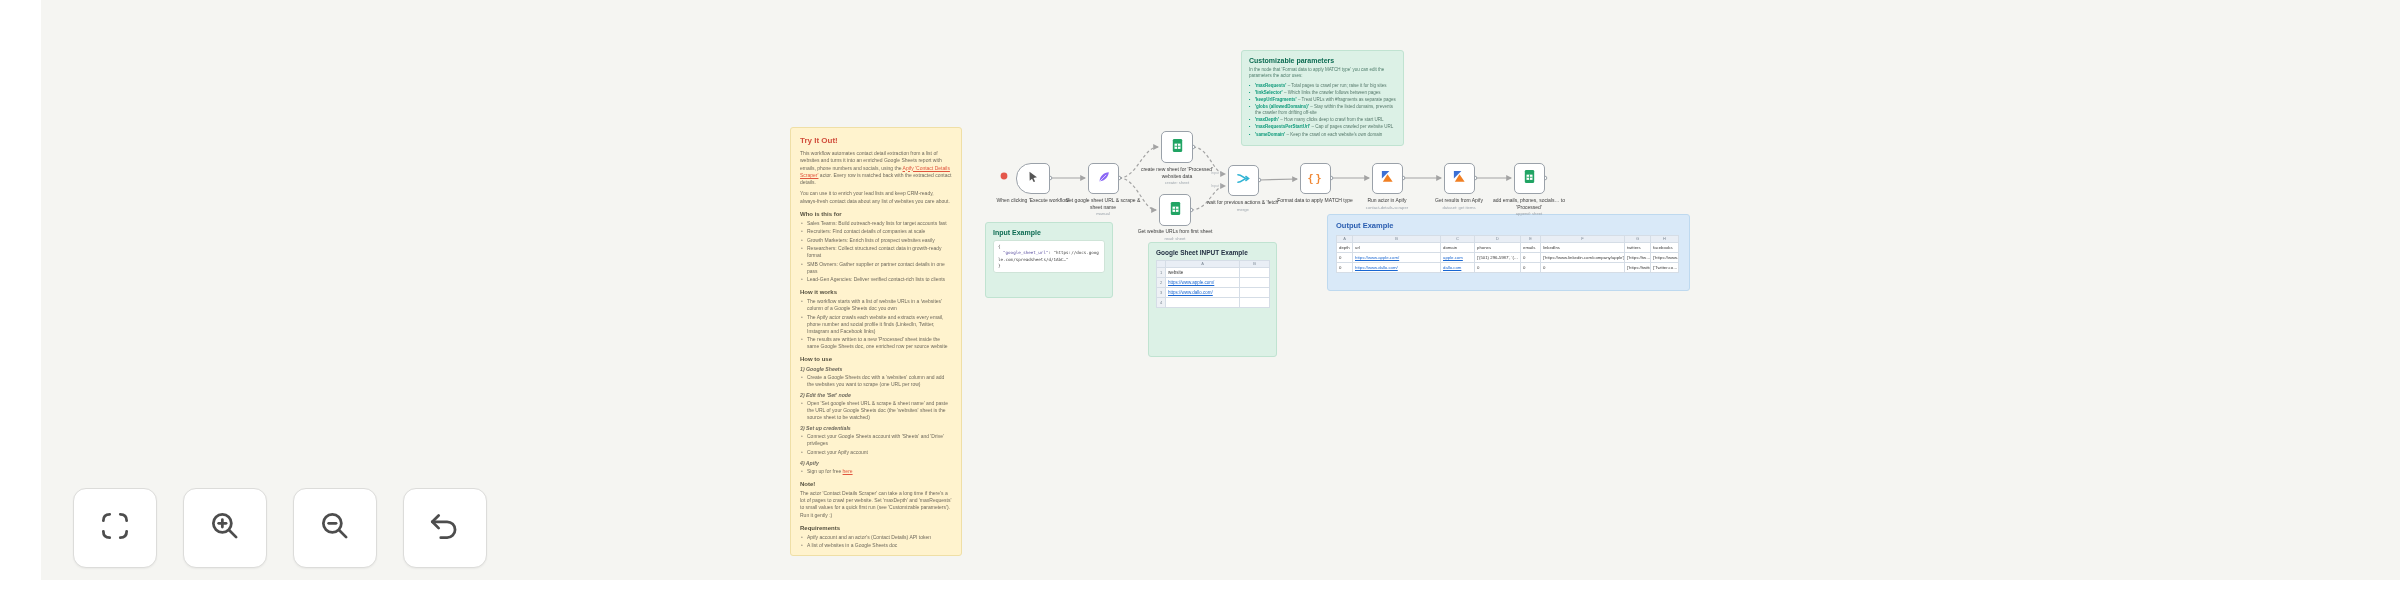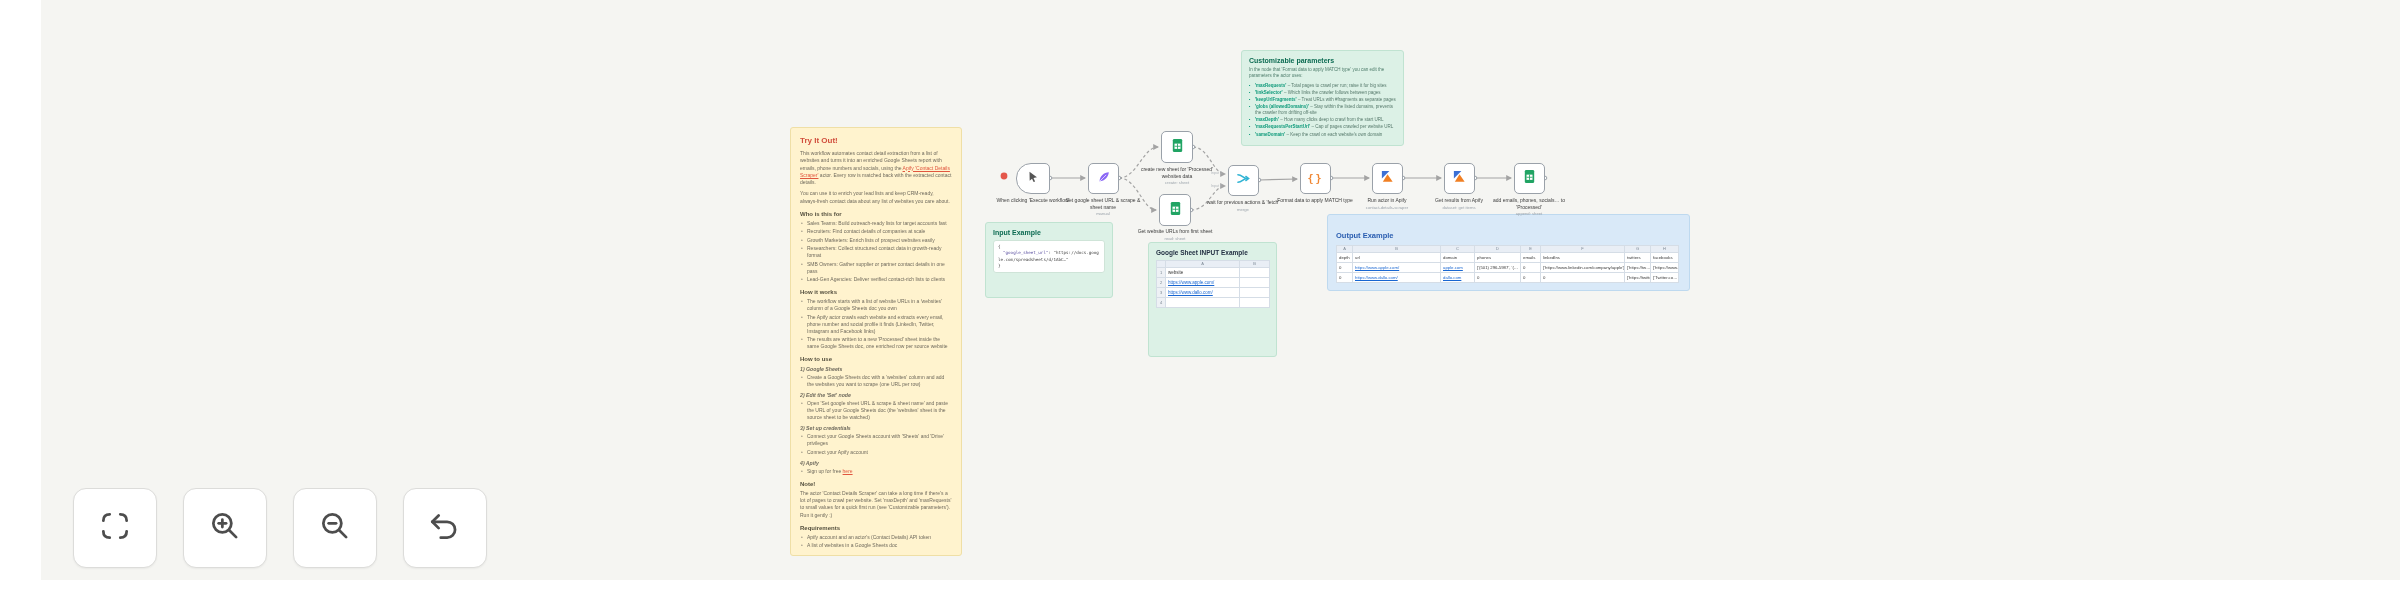--- a/index.html
+++ b/index.html
@@ -37,21 +37,21 @@
   .codebox .ck{color:#444;}
 
   
   .sheettbl{border-collapse:collapse;background:#fff;table-layout:fixed;}
   .sheettbl td{border:1px solid #d5dde6;overflow:hidden;white-space:nowrap;padding:0.5px 2px;font-size:4.5px;color:#3a3a3a;height:10px;box-sizing:border-box;}
   .sheettbl tr.letters td{background:#e9eef5;color:#7b8794;text-align:center;font-size:4px;height:6.5px;padding:0;}
   .sheettbl td.numcol{background:#eef1f5;color:#7b8794;text-align:center;font-size:4px;}
   .cell-link{color:#1967d2;text-decoration:underline;}
   .gt{font-size:6.5px;font-weight:bold;color:#233043;margin:0 0 4px 0;}
   .bt{font-size:7.5px;font-weight:bold;color:#2a5db0;margin:0 0 5px 0;}
-  .bwrap{padding:16px 8px;}
+  .bwrap{padding:6px 8px;}
   .btbl td{font-size:4.3px;height:10px;}
 
   
   .node{position:absolute;background:#fff;border:1.5px solid #9aa1a9;border-radius:5px;display:flex;align-items:center;justify-content:center;box-sizing:border-box;z-index:3;}
   .node.trigger{border-radius:15px 5px 5px 15px;}
   .nlabel{position:absolute;width:80px;text-align:center;font-size:5px;line-height:1.3;color:#3c3c3c;z-index:3;}
   .nsub{font-size:4.2px;color:#9ba3ab;margin-top:1px;}
   .code-glyph{color:#ef8633;font-weight:bold;font-size:10px;letter-spacing:2px;font-family:"DejaVu Sans Mono",monospace;}
   .merge-in{position:absolute;font-size:3.6px;color:#b0b5ba;z-index:3;}
 

